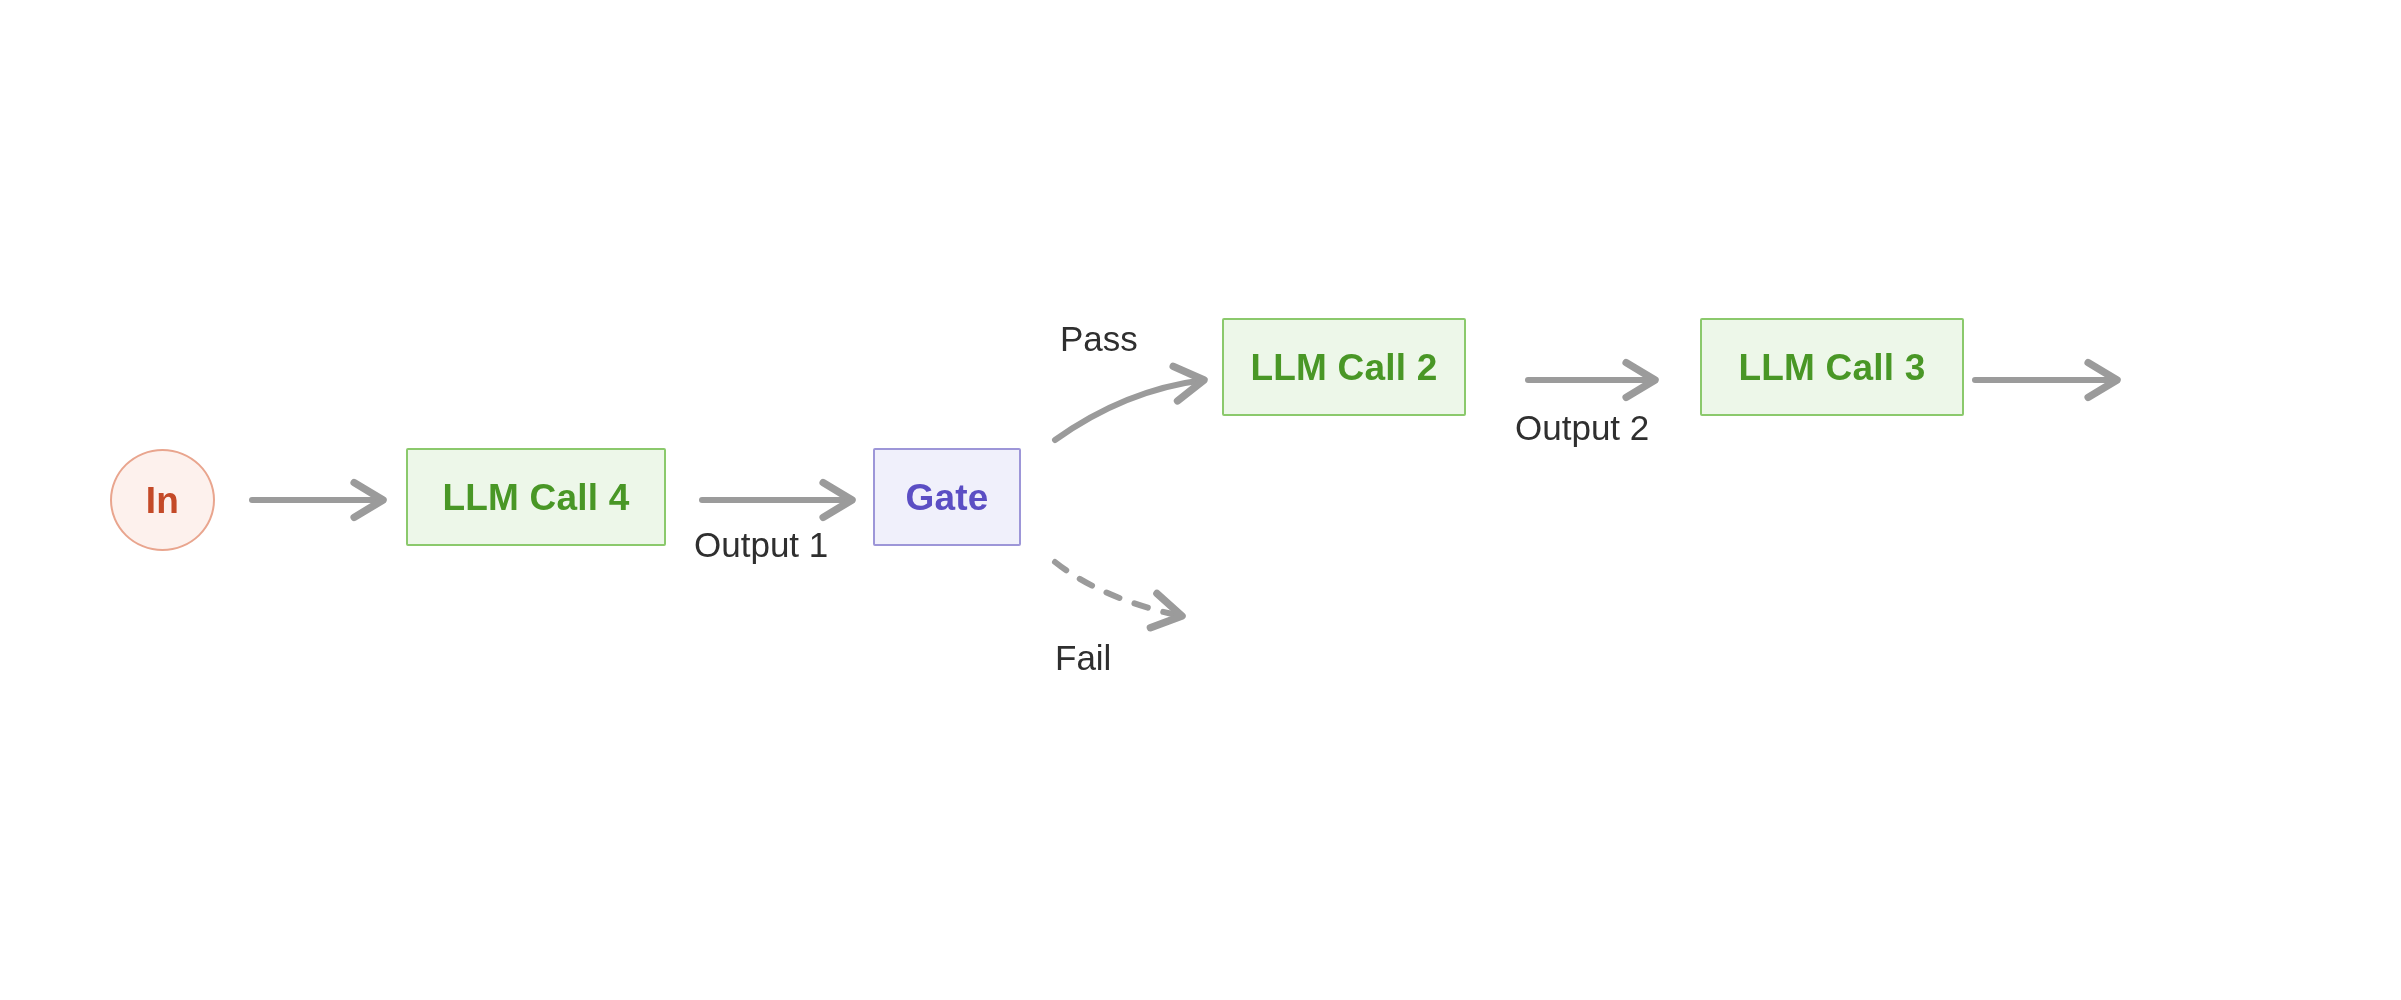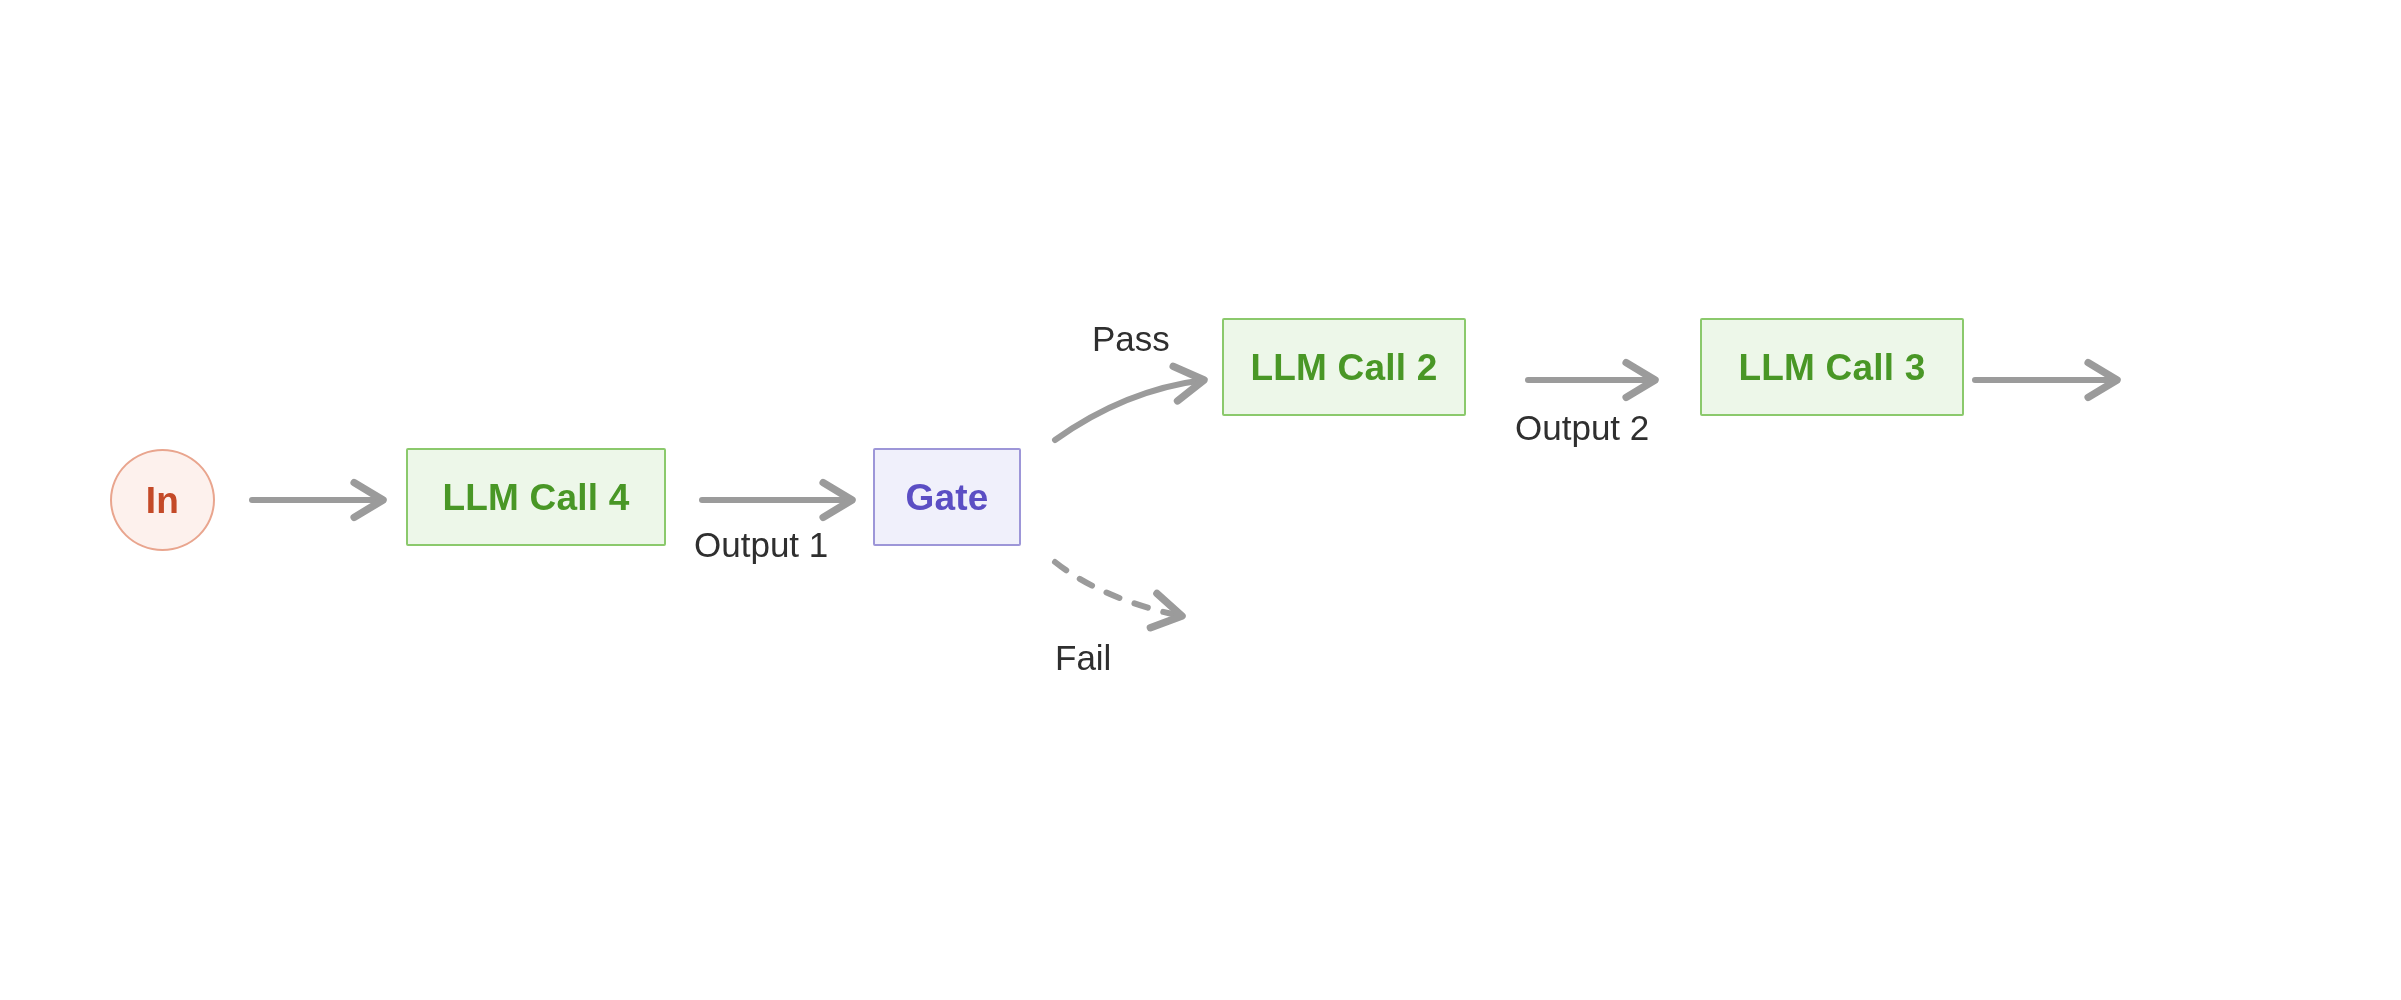--- a/index.html
+++ b/index.html
@@ -130,19 +130,19 @@
   </div>
 
   <div class="node node-process" style="left:1700px; top:318px; width:264px; height:98px;">
     <span class="node-label">LLM Call 3</span>
   </div>
 
 
 
   <div class="edge-label" style="left:694px; top:527px;">Output 1</div>
 
-  <div class="edge-label" style="left:1060px; top:321px;margin-left:32px;">Pass</div>
+  <div class="edge-label" style="left:1060px; top:321px;">Pass</div>
 
   <div class="edge-label" style="left:1055px; top:640px;">Fail</div>
 
   <div class="edge-label" style="left:1515px; top:410px;">Output 2</div>
 
 </div>
 
 </body></html>

